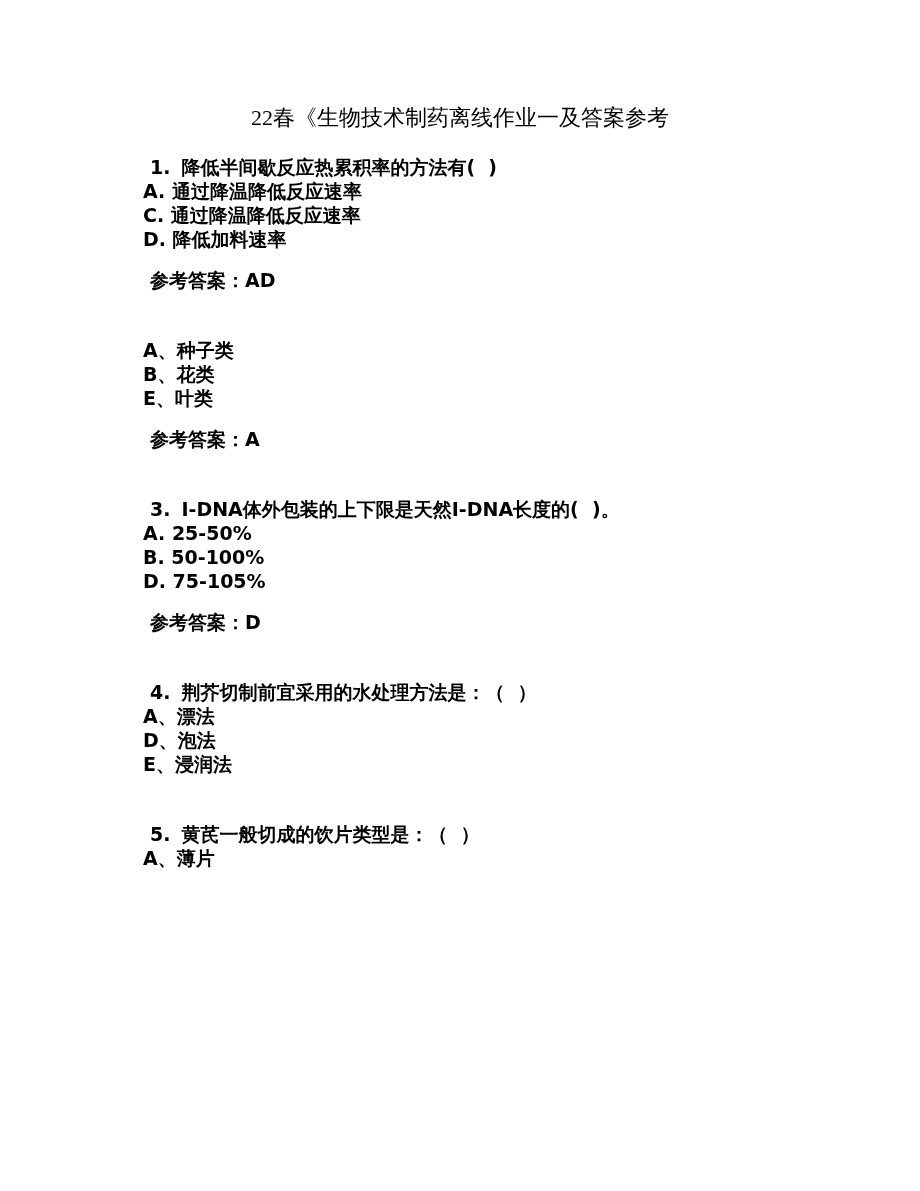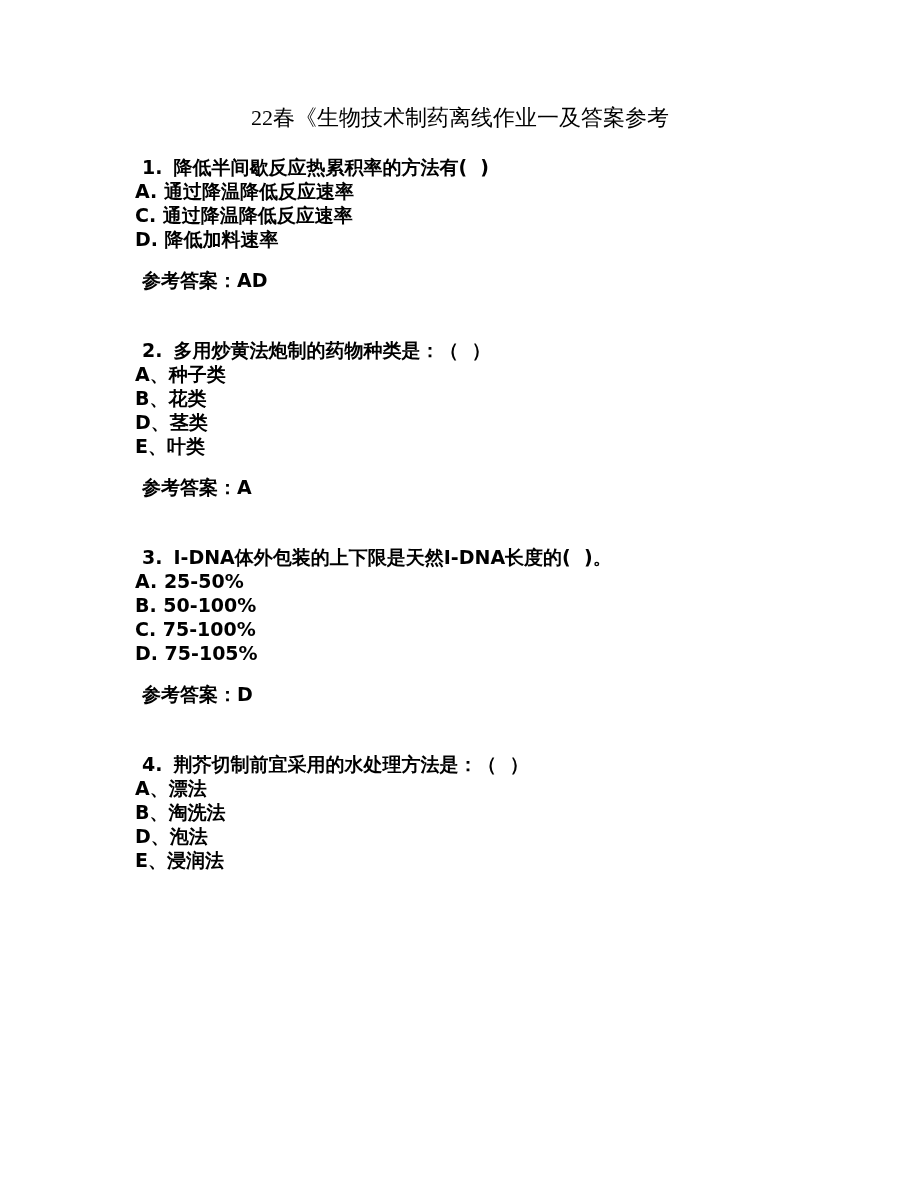--- a/index.html
+++ b/index.html
@@ -22,21 +22,21 @@
   }
   .doc-title {
     font-family: "Liberation Serif", "DejaVu Serif", serif;
     font-weight: normal;
     font-size: 22px;
     line-height: 23px;
     text-align: center;
     margin: 0 -60px 26px -127px; 
     white-space: nowrap;
   }
-  .question { margin: 8px; }
+  .question { margin: 16px; }
   .question + .question { margin-top: 46px; }
   .q-line {
     line-height: 24px;
     padding-left: 7px;
     white-space: pre-wrap;
   }
   .q-num {
     display: inline-block;
     margin-right: 11px;
   }
@@ -60,39 +60,39 @@
 
   <section class="question">
     <div class="q-line"><span class="q-num">1.</span><span>降低半间歇反应热累积率的方法有(  )</span></div>
     <div class="option">A. 通过降温降低反应速率</div>
     <div class="option">C. 通过降温降低反应速率</div>
     <div class="option">D. 降低加料速率</div>
     <div class="answer"><span>参考答案：</span><span>AD</span></div>
   </section>
 
   <section class="question">
-    <div class="q-line"><span class="q-num">2.</span><span>多用炒黄法炮制的药物种类是：（  ）</span></div>
     <div class="option">A、种子类</div>
     <div class="option">B、花类</div>
-    <div class="option">D、茎类</div>
     <div class="option">E、叶类</div>
     <div class="answer"><span>参考答案：</span><span>A</span></div>
   </section>
 
   <section class="question">
     <div class="q-line"><span class="q-num">3.</span><span>I-DNA体外包装的上下限是天然I-DNA长度的(  )。</span></div>
     <div class="option">A. 25-50%</div>
     <div class="option">B. 50-100%</div>
-    <div class="option">C. 75-100%</div>
     <div class="option">D. 75-105%</div>
     <div class="answer"><span>参考答案：</span><span>D</span></div>
   </section>
 
   <section class="question">
     <div class="q-line"><span class="q-num">4.</span><span>荆芥切制前宜采用的水处理方法是：（  ）</span></div>
     <div class="option">A、漂法</div>
-    <div class="option">B、淘洗法</div>
     <div class="option">D、泡法</div>
     <div class="option">E、浸润法</div>
   </section>
 
+  <section class="question">
+    <div class="q-line"><span class="q-num">5.</span><span>黄芪一般切成的饮片类型是：（  ）</span></div>
+    <div class="option">A、薄片</div>
+  </section>
 
 </div>
 
 </body></html>

